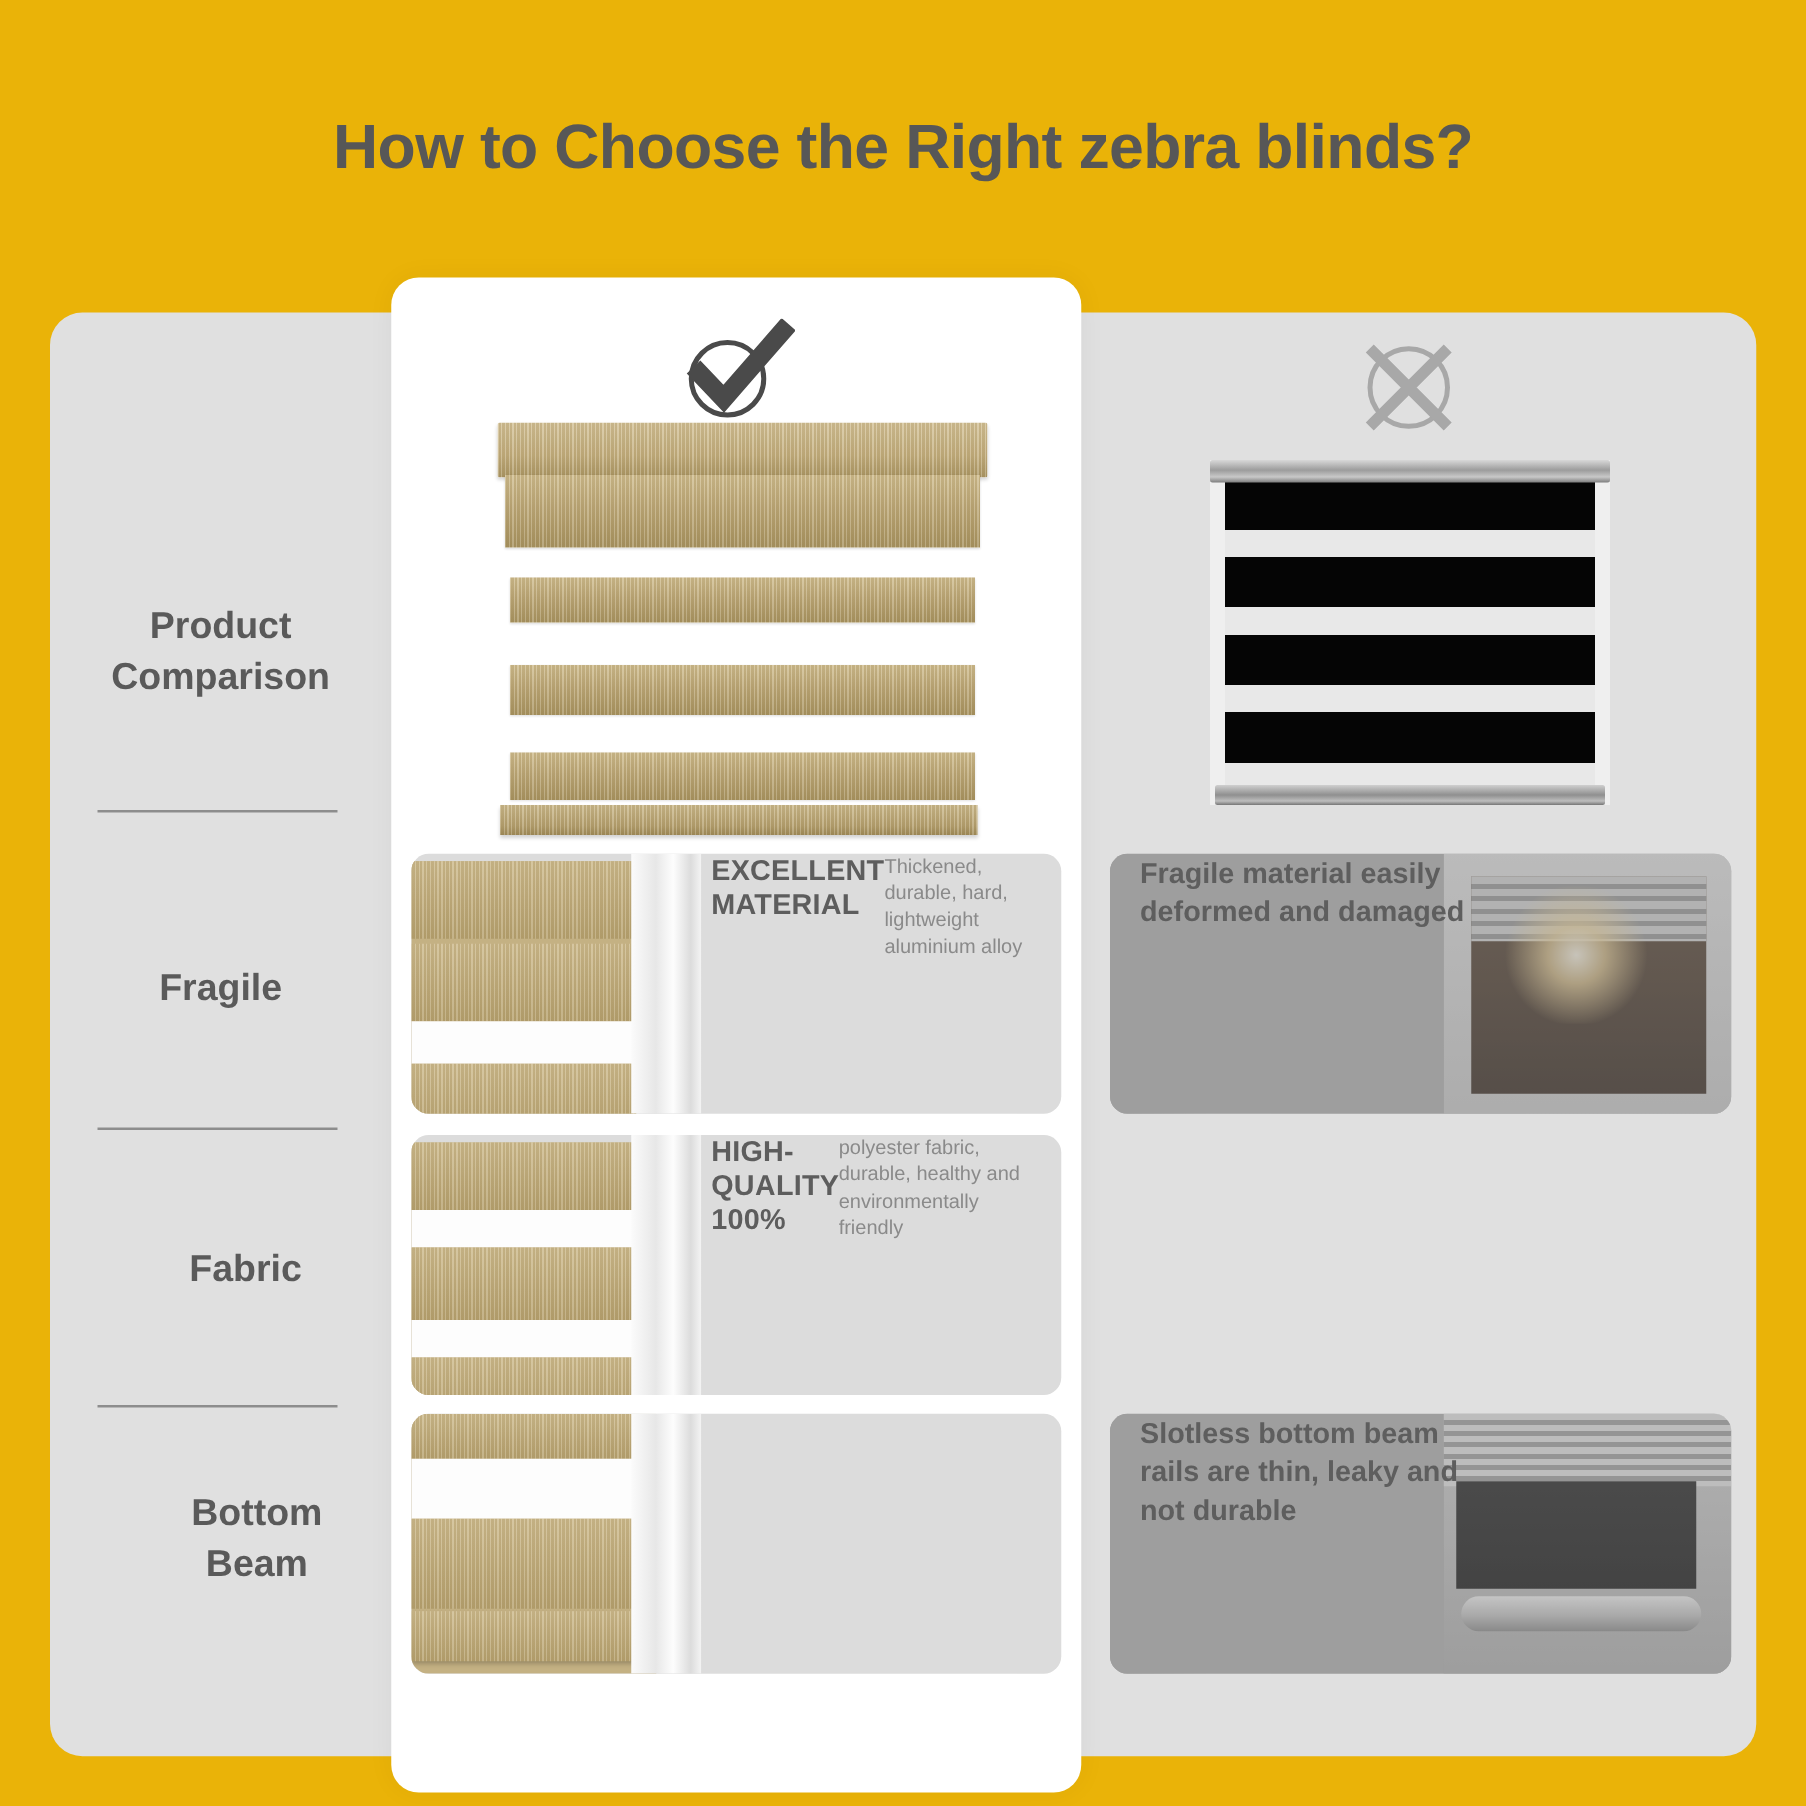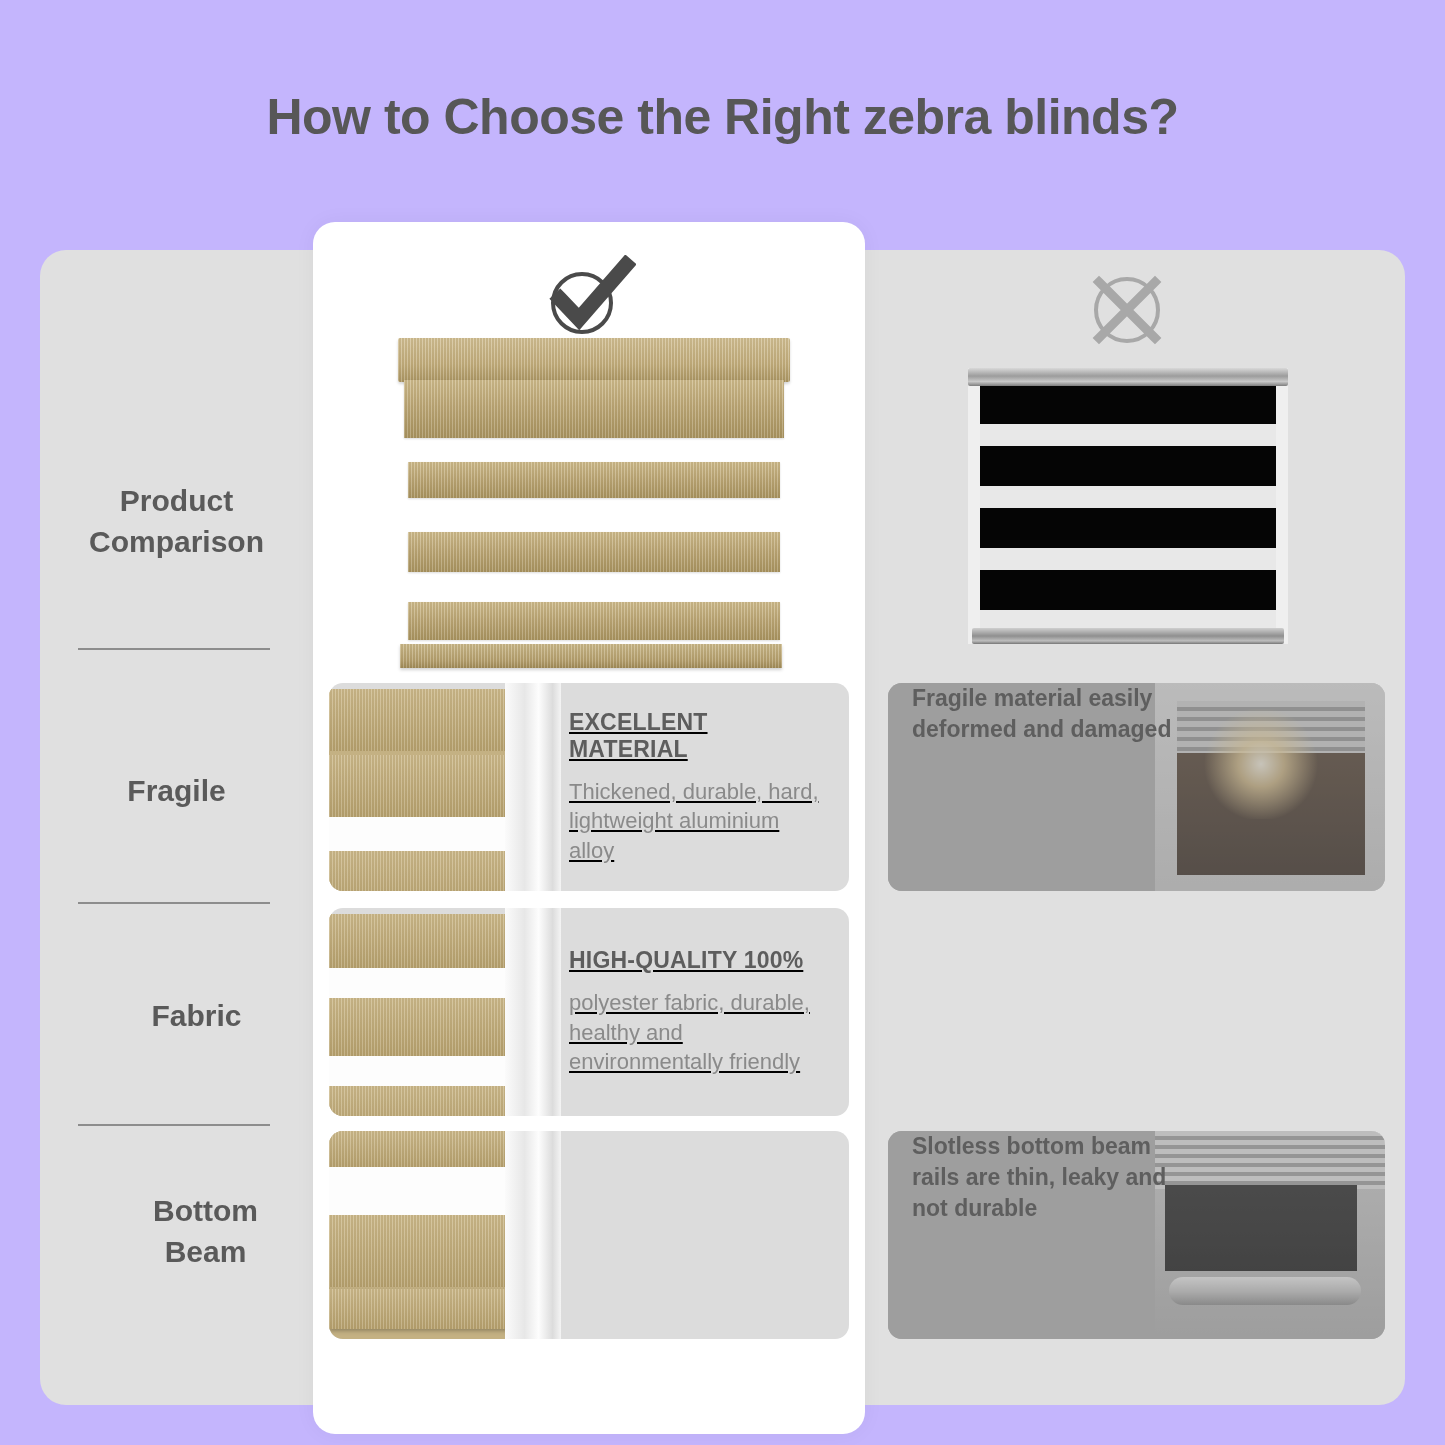--- a/index.html
+++ b/index.html
@@ -3,21 +3,21 @@
 <meta charset="utf-8">
 <style>
   * { box-sizing: border-box; margin: 0; padding: 0; }
   html, body {
     width: 1445px; height: 1445px;
     background: #f2f2f2;
     font-family: "Liberation Sans", sans-serif;
     overflow: hidden;
   }
 
-  .page { position: relative; width: 1445px; height: 1445px; background: #c4b5fd; }
+  .page { position: relative; width: 1445px; height: 1445px; background: #eab308; }
 
   
   .title {
     position: absolute; top: 88px; left: 0; width: 1445px;
     text-align: center;
     font-size: 50px; font-weight: bold; color: #575757;
     letter-spacing: -0.5px;
   }
 
   
@@ -149,29 +149,28 @@
     background:
       repeating-linear-gradient(90deg,
         rgba(255,255,255,0.18) 0px, rgba(255,255,255,0.18) 1px,
         rgba(120,100,60,0.12) 1px, rgba(120,100,60,0.12) 3px),
       linear-gradient(180deg, #cdba8c, #b7a26f);
   }
   .mi-white { position: absolute; left: 0; width: 100%; background: #fdfdfd; }
 
   .good-text {
     position: absolute; left: 240px; top: 0; right: 0; height: 100%;
-    display: flex; flex-direction: column; justify-content: center;
+    display: flex; flex-direction: row; justify-content: center;
     padding-right: 22px;
-    text-decoration: underline;
   }
   .good-head {
     font-size: 23px; font-weight: bold; color: #5d5d5d;
     letter-spacing: 0.2px; margin-bottom: 14px;
   }
-  .good-body { font-size: 22px; color: #8a8a8a; line-height: 1.34; }
+  .good-body { font-size: 16px; color: #8a8a8a; line-height: 1.34; }
 
   .bad-card {
     position: absolute; left: 888px; width: 497px; height: 208px;
     background: #9e9e9e; border-radius: 14px; overflow: hidden;
   }
   .bad-card.r1 { top: 683px; }
   .bad-card.r2 { top: 908px; }
   .bad-card.r3 { top: 1131px; padding-left: 26px; }
 
   .bad-img { position: absolute; right: 0; top: 0; width: 230px; height: 100%; overflow: hidden; }

